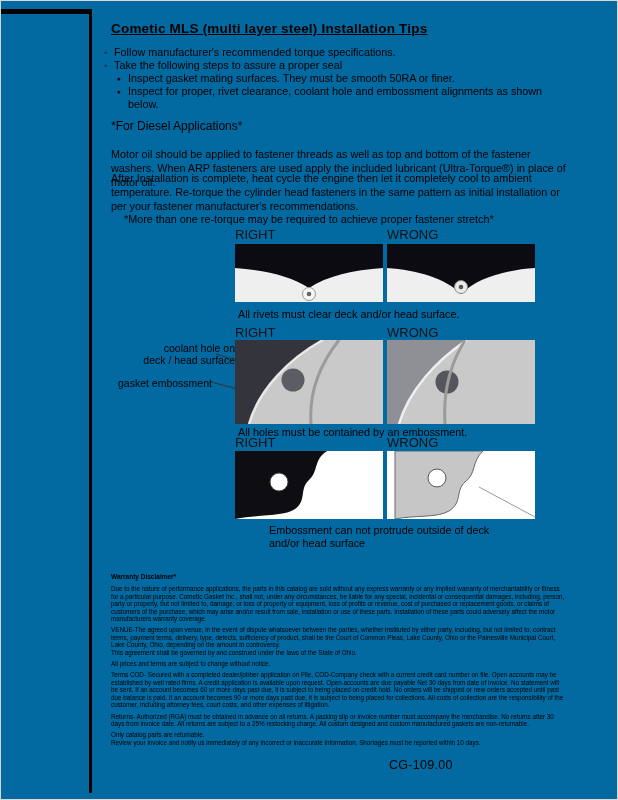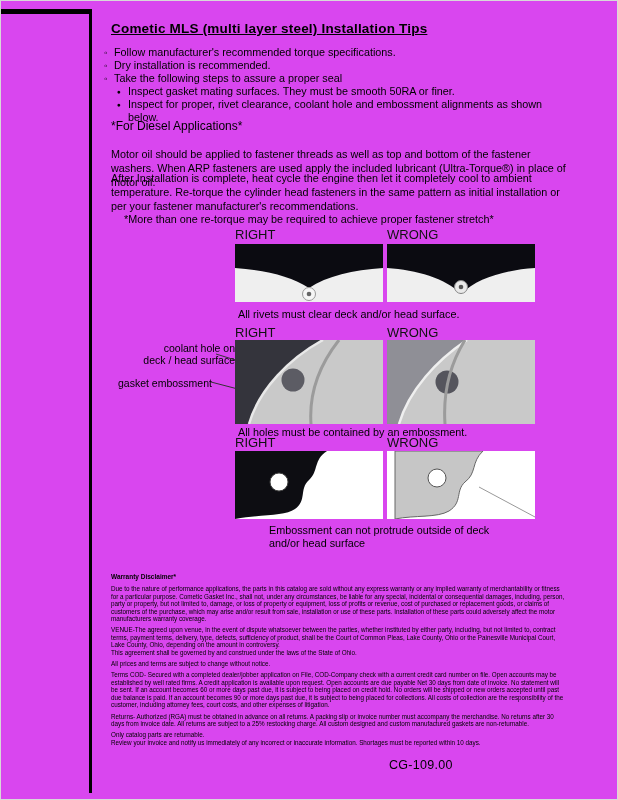--- a/index.html
+++ b/index.html
@@ -1,19 +1,19 @@
 <!DOCTYPE html>
 <html><head>
 <meta charset="utf-8">
 <style>
   * { margin:0; padding:0; box-sizing:border-box; }
   html,body { background:#ffffff; }
   #page {
     position:relative; width:618px; height:800px; margin:0 auto;
-    background:#d946ef; color:#000;
+    background:#0369a1; color:#000;
     font-family:"Liberation Sans","DejaVu Sans",sans-serif;
     overflow:hidden; border:1px solid #d8d8d8;
   }
   .top-bar { position:absolute; left:0; top:8px; width:90px; height:5px; background:#000; }
   .left-rule { position:absolute; left:88px; top:8px; width:3px; height:784px; background:#000; }
 
   .title {
     position:absolute; left:110px; top:20px; width:470px;
     font-size:13.5px; font-weight:bold; text-decoration:underline; letter-spacing:.2px;
   }
@@ -57,21 +57,20 @@
 
 <div id="page">
 
   <div class="top-bar"></div>
   <div class="left-rule"></div>
 
   <div class="title">Cometic MLS (multi layer steel) Installation Tips</div>
 
   <div class="bullets">
     <div class="bullet"><span>Follow manufacturer's recommended torque specifications.</span></div>
-    <div class="bullet"><span>Dry installation is recommended.</span></div>
     <div class="bullet"><span>Take the following steps to assure a proper seal</span></div>
     <div class="bullet sub"><span>Inspect gasket mating surfaces.  They must be smooth 50RA or finer.</span></div>
     <div class="bullet sub"><span>Inspect for proper, rivet clearance, coolant hole and embossment alignments as shown below.</span></div>
   </div>
 
   <div class="diesel-h">*For Diesel Applications*</div>
   <div class="para p1">Motor oil should be applied to fastener threads as well as top and bottom of the fastener washers. When ARP fasteners are used apply the included lubricant (Ultra-Torque®) in place of motor oil.</div>
   <div class="para p2">After Installation is complete, heat cycle the engine then let it completely cool to ambient temperature. Re-torque the cylinder head fasteners in the same pattern as initial installation or per your fastener manufacturer's recommendations.</div>
   <div class="para note">*More than one re-torque may be required to achieve proper fastener stretch*</div>
 

